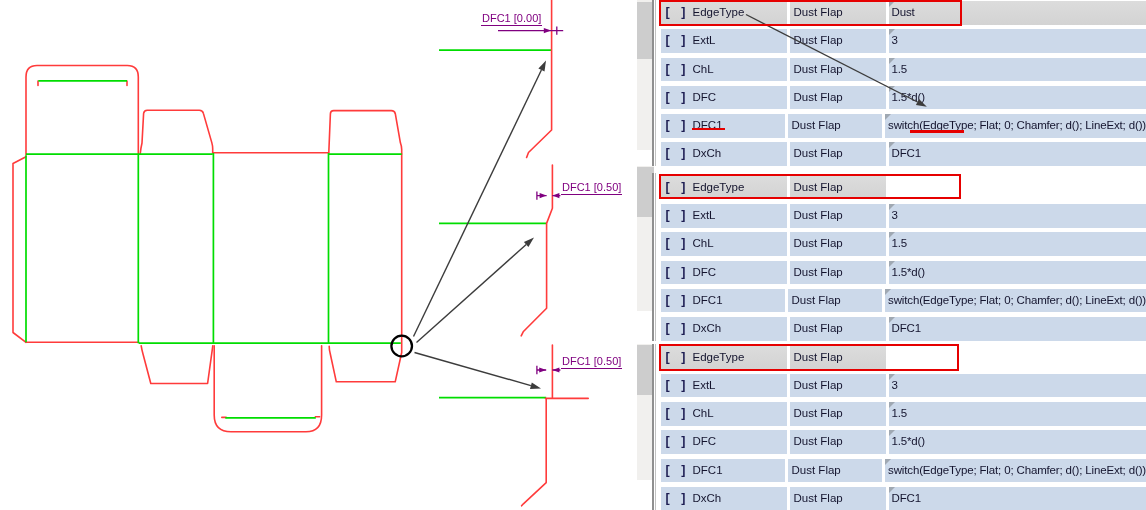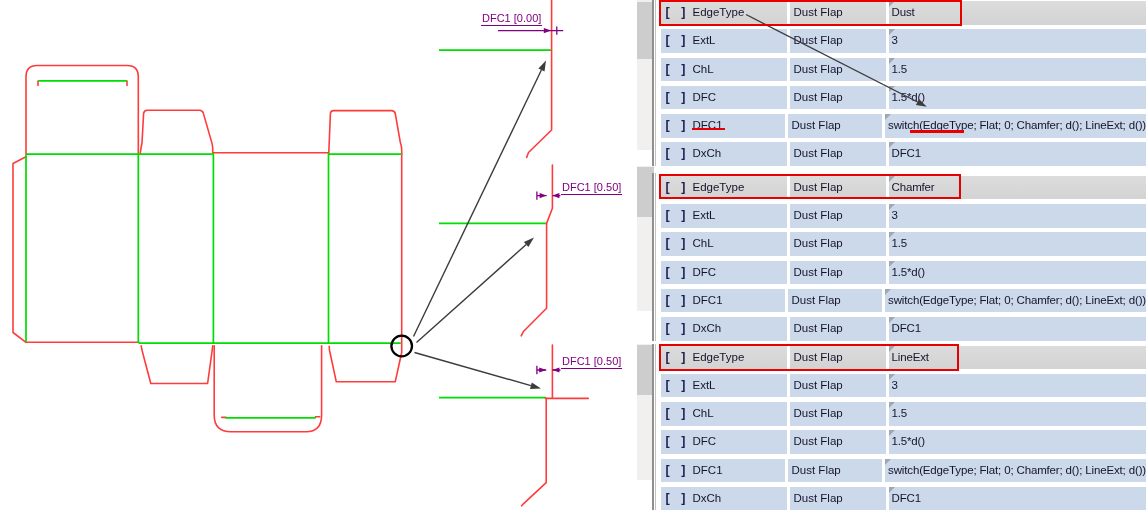--- a/index.html
+++ b/index.html
@@ -176,21 +176,20 @@
     </div>
   </div>
 
   <div class="ptable" style="top:175.8px;">
     <div class="trow hdr">
       <div class="cell c-name">
           <span class="cb">[ ]</span>
           <span class="nm">EdgeType</span>
         </div>
       <div class="cell c-cat">Dust Flap</div>
-      <div class="cell c-val"><i class="corner"></i><span>Chamfer</span></div>
     </div>
     <div class="trow">
       <div class="cell c-name">
           <span class="cb">[ ]</span>
           <span class="nm">ExtL</span>
         </div>
       <div class="cell c-cat">Dust Flap</div>
       <div class="cell c-val"><i class="corner"></i><span>3</span></div>
     </div>
     <div class="trow">
@@ -227,21 +226,20 @@
     </div>
   </div>
 
   <div class="ptable" style="top:345.5px;">
     <div class="trow hdr">
       <div class="cell c-name">
           <span class="cb">[ ]</span>
           <span class="nm">EdgeType</span>
         </div>
       <div class="cell c-cat">Dust Flap</div>
-      <div class="cell c-val"><i class="corner"></i><span>LineExt</span></div>
     </div>
     <div class="trow">
       <div class="cell c-name">
           <span class="cb">[ ]</span>
           <span class="nm">ExtL</span>
         </div>
       <div class="cell c-cat">Dust Flap</div>
       <div class="cell c-val"><i class="corner"></i><span>3</span></div>
     </div>
     <div class="trow">

